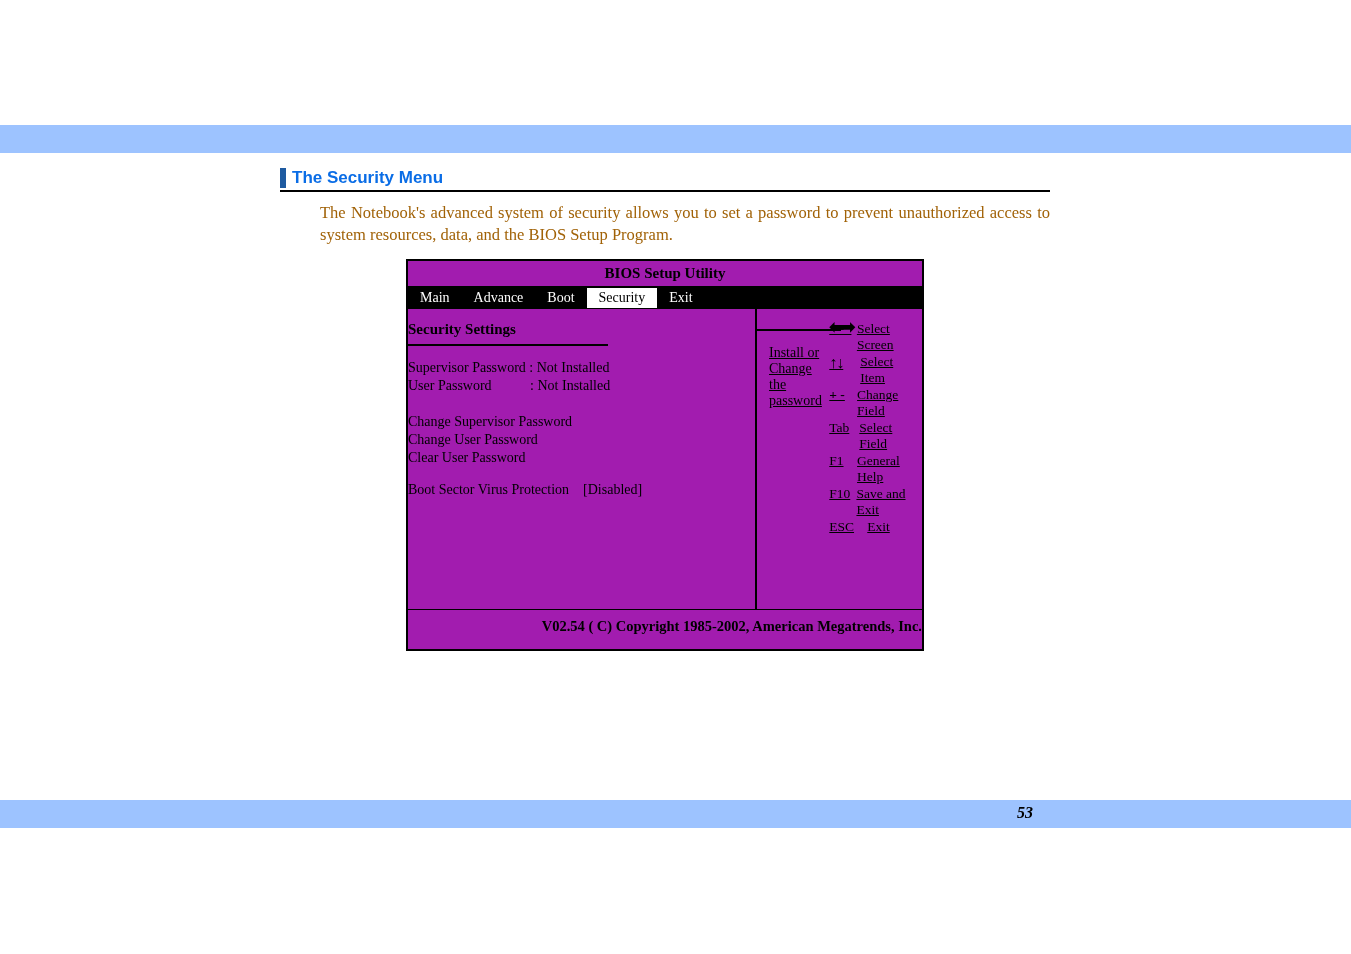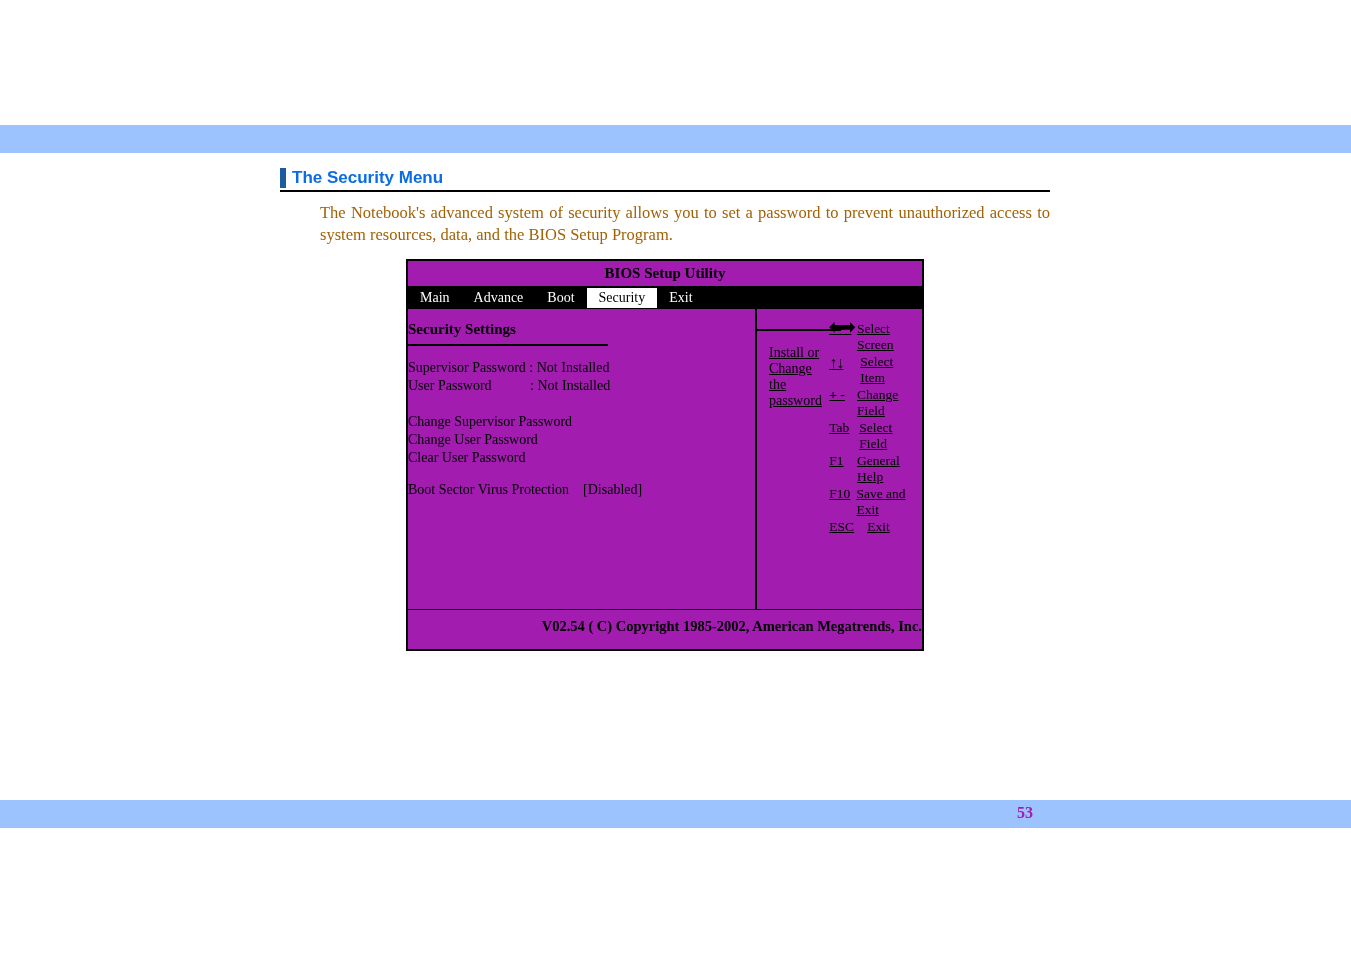--- a/index.html
+++ b/index.html
@@ -139,23 +139,24 @@
       top: 800px;
       left: 0;
       width: 1351px;
       height: 28px;
       background: #9dc3ff;
     }
     .page-num {
       position: absolute;
       right: 318px;
       top: 4px;
+      font-style: italic;
       font-weight: bold;
       font-size: 16px;
-      color: #a21caf;
+      color: #000000;
     }
     .arrows-lr { font-family: Arial; font-size: 18px; line-height: 6px; letter-spacing: -4px; }
     .arrows-ud { font-family: Arial; font-size: 16px; font-weight: bold; letter-spacing: -1px;}
   </style>
 </head>
 <body>
 
 <div class="top-bar"></div>
 
 <div class="content">

